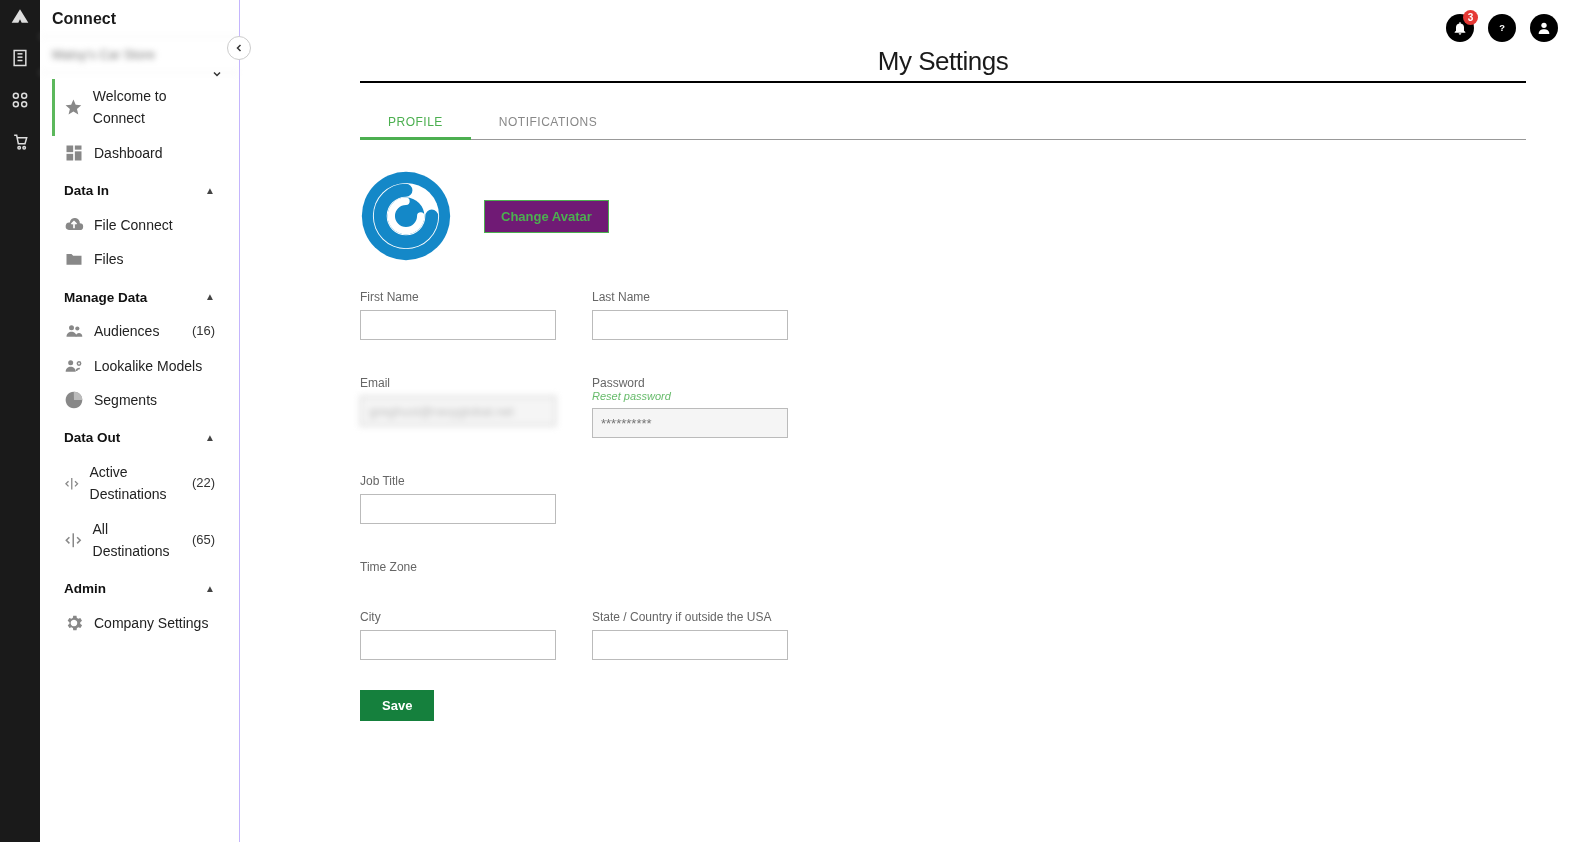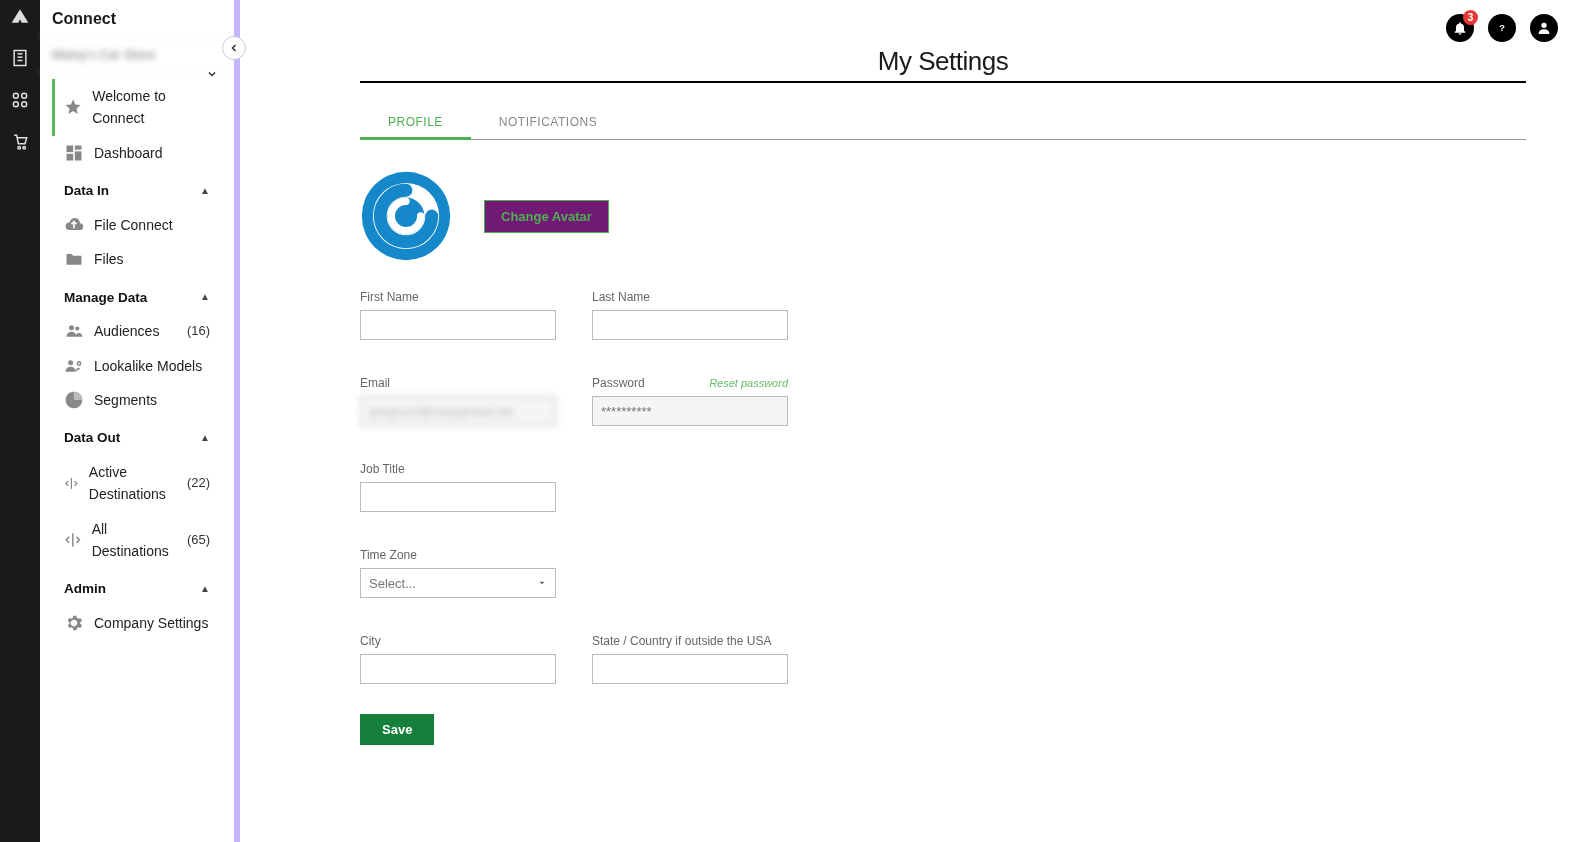--- a/index.html
+++ b/index.html
@@ -5,21 +5,21 @@
   * { box-sizing: border-box; margin: 0; padding: 0; }
   html, body { height: 100%; font-family: -apple-system, BlinkMacSystemFont, "Segoe UI", Arial, sans-serif; color: #1a1a1a; background: #fff; }
   .app { display: flex; height: 100vh; width: 100%; }
 
   
   .rail { width: 40px; background: #1a1a1a; display: flex; flex-direction: column; align-items: center; padding-top: 4px; gap: 18px; flex-shrink: 0; }
   .rail .rail-icon { width: 24px; height: 24px; display: flex; align-items: center; justify-content: center; color: #ddd; cursor: pointer; }
   .rail svg { width: 20px; height: 20px; }
 
   
-  .sidebar { width: 200px; background: #fff; border-right: 6px solid #c4b5fd; display: flex; flex-direction: column; position: relative; flex-shrink: 0; }
+  .sidebar { width: 200px; background: #fff; border-right: 1px solid #c4b5fd; display: flex; flex-direction: column; position: relative; flex-shrink: 0; }
   .sidebar-brand { font-weight: 700; font-size: 16px; padding: 10px 12px 8px 12px; }
   .sidebar-org { padding: 10px 12px; border-top: 1px solid #eee; border-bottom: 1px solid #eee; font-size: 13px; color: #777; filter: blur(3px); display: flex; align-items: center; justify-content: space-between; cursor: pointer; position: relative; }
   .collapse-btn { position: absolute; right: -12px; top: 36px; width: 24px; height: 24px; background: #fff; border: 1px solid #ccc; border-radius: 50%; display: flex; align-items: center; justify-content: center; cursor: pointer; }
   .nav { padding: 6px 12px; }
   .nav-item, .nav-header { display: flex; align-items: center; padding: 6px 12px; font-size: 14px; cursor: pointer; color: #222; gap: 10px; line-height: 1.6; }
   .nav-item.active { border-left: 3px solid #5cb85c; padding-left: 9px; }
   .nav-item .ico { width: 20px; height: 20px; display:flex; align-items:center; justify-content:center; color:#555; }
   .nav-header { font-weight: 600; font-size: 13.5px; color: #111; justify-content: space-between; padding-top: 10px; }
   .nav-header .chev-up { font-size: 10px; color: #444; }
   .nav-item .count { margin-left: auto; color: #333; font-size: 13px; }
@@ -39,21 +39,21 @@
   .tab { padding: 6px 28px 10px 28px; font-size: 12px; letter-spacing: 0.5px; color: #888; cursor:pointer; font-weight:500; }
   .tab.active { color: #4caf50; position:relative; }
   .tab.active::after { content:""; position:absolute; left:0; right:0; bottom:-1px; height:3px; background:#4caf50; }
 
   .avatar-row { display:flex; align-items:center; gap: 32px; margin: 30px 0 28px 0; }
   .avatar { width: 92px; height: 92px; }
   .change-avatar-btn { border: 1px solid #4caf50; color: #4caf50; background: #701a75; padding: 8px 16px; font-size: 13px; font-weight:600; cursor:pointer; }
 
   .form-grid { display:grid; grid-template-columns: 196px 196px; column-gap: 56px; row-gap: 22px; gap: 36px; }
   .field { display:flex; flex-direction:column; gap:6px; }
-  .field-label-row { display:flex; justify-content: space-between; align-items: center; }
+  .field-label-row { display:flex; justify-content: space-between; align-items: flex-start; flex-direction: column; }
   .field label { font-size: 12px; color:#666; }
   .reset-link { font-size: 11px; color:#66bb6a; font-style: italic; cursor:pointer; }
   .field input, .field .select { height: 30px; border: 1px solid #bbb; padding: 0 8px; font-size: 13px; background:#fff; width: 196px; }
   .field input[disabled] { background:#f5f5f5; color:#bbb; }
   .select { display:flex; align-items:center; justify-content:space-between; color:#777; cursor:pointer; width:192px; }
   .span2 { grid-column: 1 / span 1; }
 
   .save-btn { margin-top: 30px; background: #15803d; color:#fff; border:none; padding: 8px 22px; font-size: 13px; font-weight:600; cursor:pointer; }
   .blurred-input { filter: blur(3px); color:#aaa; }
 
@@ -299,28 +299,20 @@
           <input type="text" disabled="" placeholder="**********" style="">
         </div>
 
         <div class="field">
           <label>Job Title</label>
           <input type="text" style="">
         </div>
 
         <div class="field span2">
           <label>Time Zone</label>
-          <div class="select">
-            <span>Select...</span>
-            <span>
-              <svg width="10" height="10" viewBox="0 0 24 24" fill="#666">
-                  <path d="M6 9 L12 15 L18 9 Z"></path>
-                </svg>
-            </span>
-          </div>
         </div>
         <div></div>
 
         <div class="field">
           <label>City</label>
           <input type="text" style="">
         </div>
         <div class="field">
           <label>State / Country if outside the USA</label>
           <input type="text" style="">

